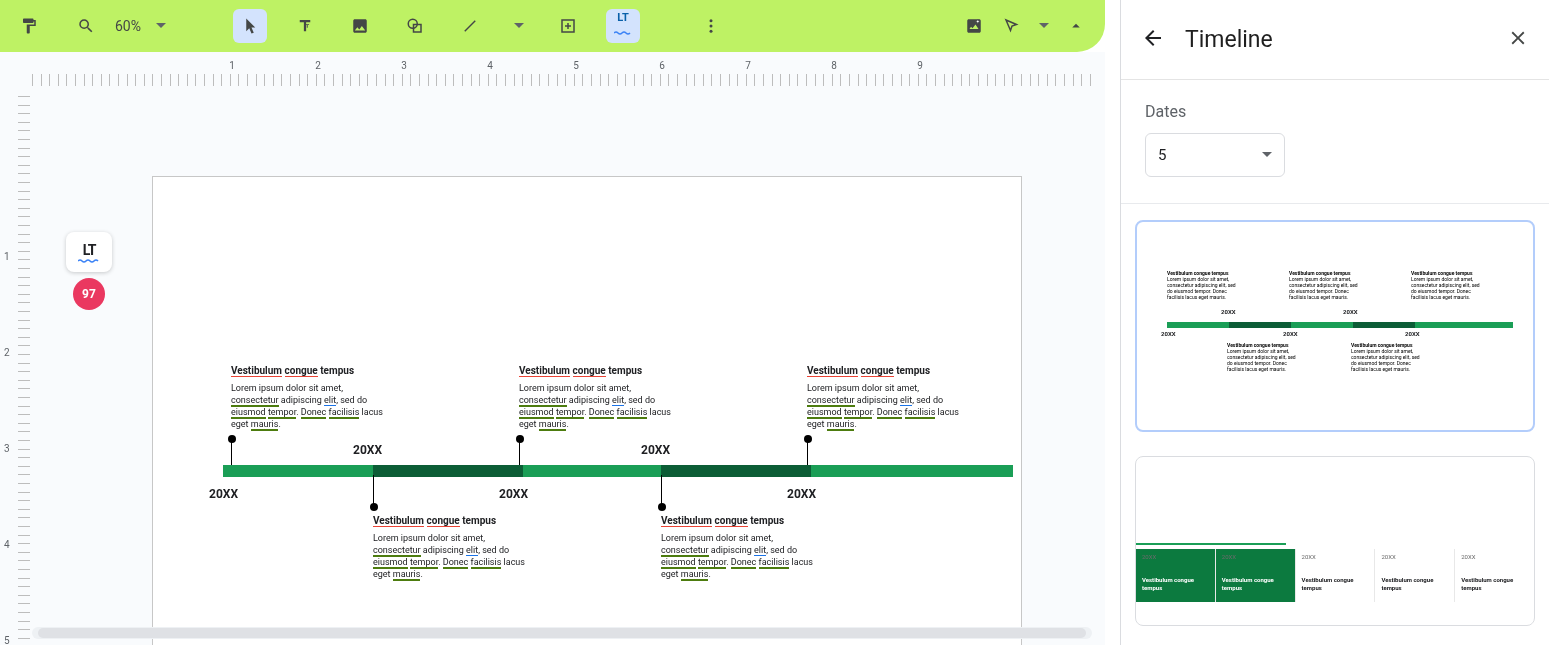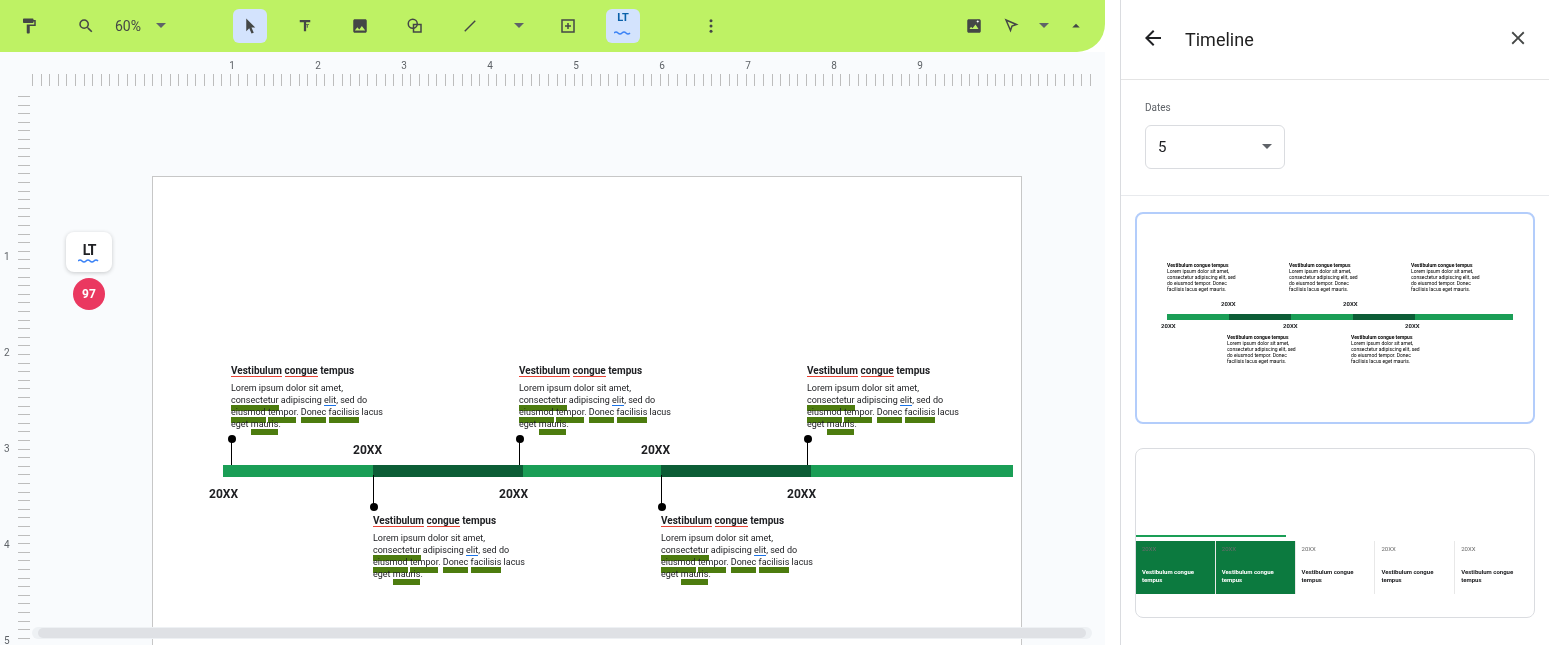--- a/index.html
+++ b/index.html
@@ -42,34 +42,34 @@
 
 .tl{position:absolute;left:70px;top:188px;width:790px;}
 .tl-bar{position:relative;height:12px;width:100%;background:#1a9e56;top:100px;}
 .tl-bar .seg-dark{position:absolute;top:0;height:12px;background:#0c5d36;}
 .tl-node{position:absolute;width:160px;}
 .tl-node.top{top:0;}
 .tl-node.bot{top:134px;}
 .tl-heading{font-size:10px;font-weight:700;margin-bottom:6px;}
 .tl-heading .ul-r{border-bottom:1px solid #ea4335;}
 .tl-body{font-size:9px;line-height:1.35;color:#202124;}
-.tl-body .ul-r{border-bottom:6px solid #4d7c0f;}
+.tl-body .ul-r{border-bottom:2px solid #4d7c0f;}
 .tl-body .ul-b{border-bottom:1px solid #1a73e8;}
 .tl-pin{position:absolute;left:0;width:0;}
 .tl-pin .stem{position:absolute;width:1px;background:#000;left:0;}
 .tl-pin .dot{position:absolute;width:8px;height:8px;border-radius:50%;background:#000;left:-3.5px;}
 .tl-year{position:absolute;font-size:12px;font-weight:700;}
 
 
 .sidebar{position:absolute;left:1120px;top:0;width:429px;height:645px;border-left:1px solid #dadce0;background:#fff;}
 .sb-head{height:80px;display:flex;align-items:center;padding:0 20px;gap:20px;border-bottom:1px solid #e4e4e4;}
-.sb-title{font-size:18px;color:#1f1f1f;}
+.sb-title{font-size:23px;color:#1f1f1f;}
 .sb-close{margin-left:auto;cursor:pointer;color:#444746;}
 .sb-controls{display:flex;gap:40px;padding:22px 24px 26px;border-bottom:1px solid #e8eaed;}
-.sb-label{font-size:10px;color:#5f6368;margin-bottom:12px;}
+.sb-label{font-size:16px;color:#5f6368;margin-bottom:12px;}
 .sb-select{width:140px;height:44px;border:1px solid #dadce0;border-radius:6px;display:flex;align-items:center;padding:0 12px;font-size:15px;cursor:pointer;justify-content:space-between;}
 .sb-color{width:84px;height:44px;border:1px solid #dadce0;border-radius:6px;display:flex;align-items:center;padding:0 10px;cursor:pointer;justify-content:space-between;}
 .color-dot{width:26px;height:26px;border-radius:50%;background:#1a9e56;}
 .tri{width:0;height:0;border:5px solid transparent;border-top-color:#5f6368;transform:translateY(2px);}
 
 
 .sb-templates{padding:16px 14px;overflow:auto;height:460px;}
 .tpl{border:1px solid #dadce0;border-radius:8px;background:#fff;margin-bottom:24px;overflow:hidden;}
 .tpl.selected{border:2px solid #b3cdfb;}
 .tpl1{height:212px;position:relative;}

